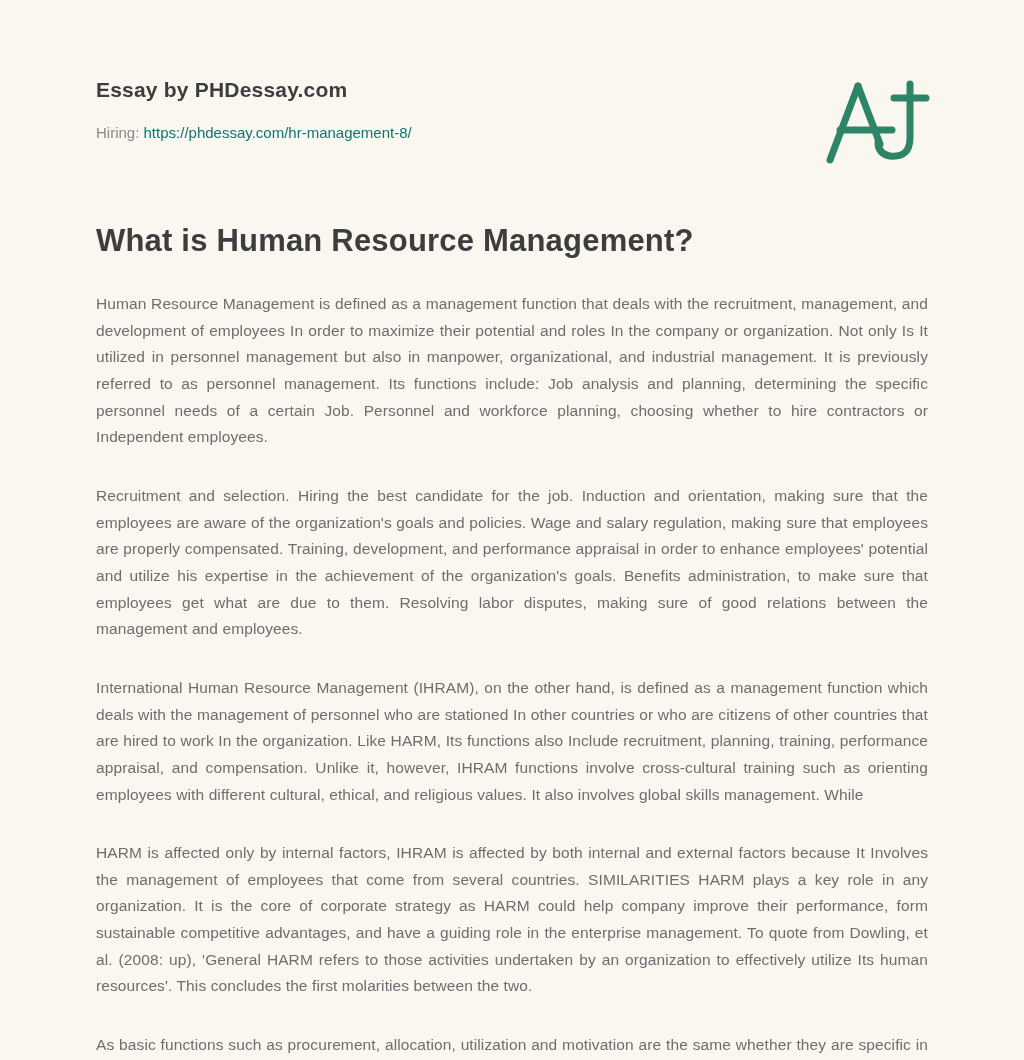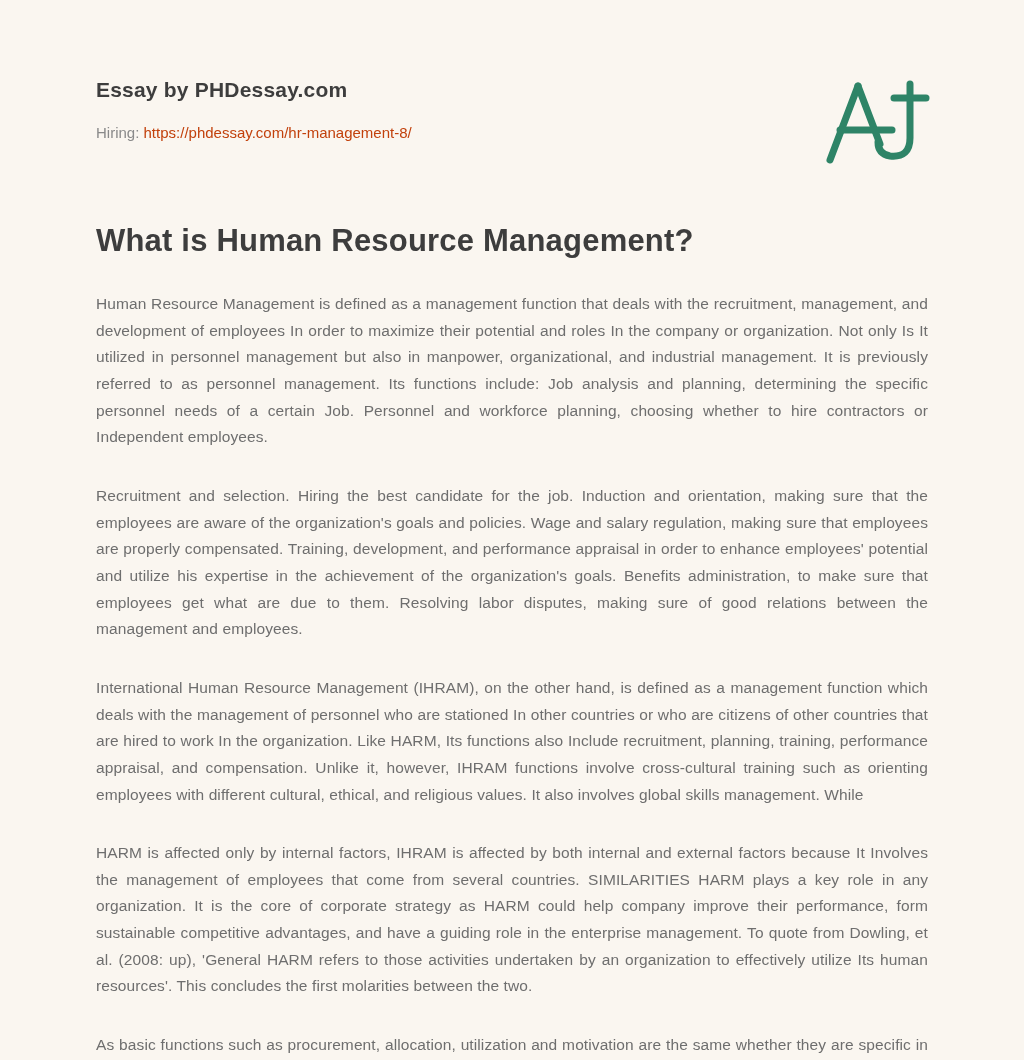--- a/index.html
+++ b/index.html
@@ -39,21 +39,21 @@
     letter-spacing: 0.2px;
   }
 
   .source-line {
     margin-top: 22px;
     font-size: 15px;
     color: #8a8a8a;
   }
 
   .source-line a {
-    color: #c2410c;
+    color: #0f766e;
     text-decoration: none;
   }
 
   .logo {
     width: 110px;
     height: 95px;
     position: relative;
     margin-right: -4px;
   }
 

